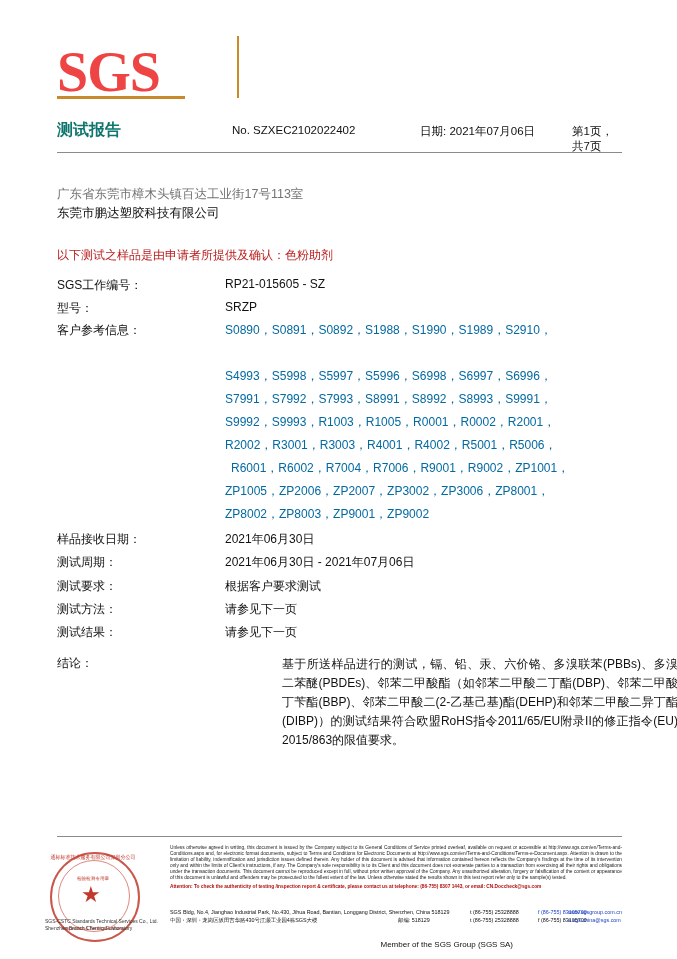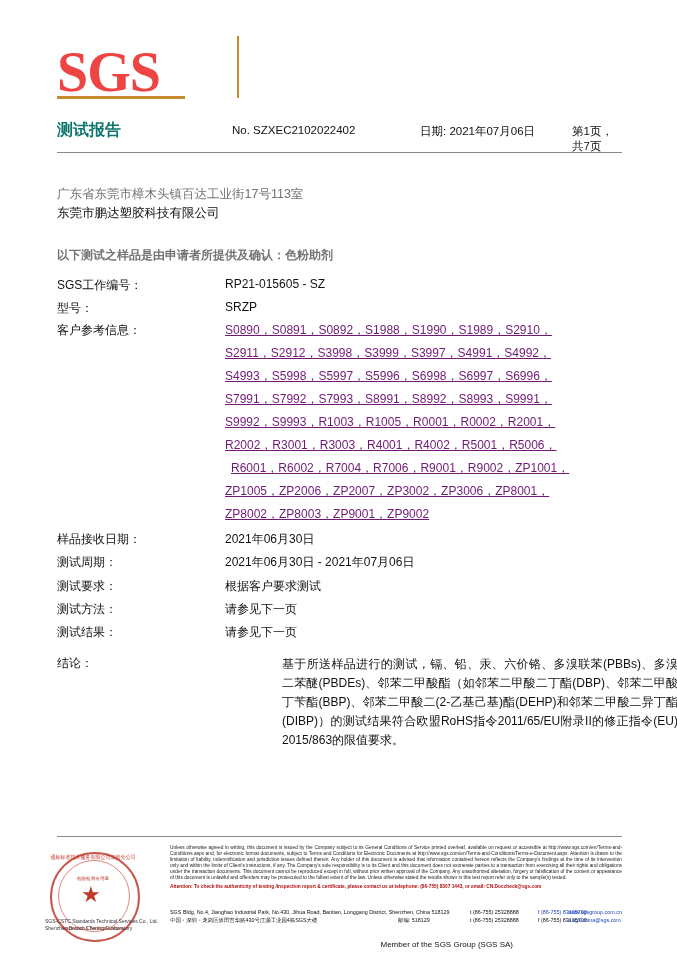--- a/index.html
+++ b/index.html
@@ -121,22 +121,21 @@
     font-size: 12.5px;
     color: #737373;
   }
 
   
   .sample-statement {
     position: absolute;
     left: 57px;
     top: 247px;
     font-size: 12px;
-    color: #737373;
-    font-weight: bold;
+    color: #b91c1c;
   }
 
   
   .field {
     position: absolute;
     left: 57px;
     font-size: 12px;
     color: #111;
   }
   .field .lbl {
@@ -148,23 +147,22 @@
   .field .val {
     position: absolute;
     left: 168px;
     top: 0;
     white-space: nowrap;
   }
   .val-block {
     position: absolute;
     left: 225px;
     font-size: 12px;
-    color: #701a75;
+    color: #0369a1;
     white-space: nowrap;
-    text-decoration: underline;
   }
   .concl-val {
     position: absolute;
     left: 225px;
     top: 0;
     width: 396px;
     font-size: 12px;
     line-height: 19px;
     color: #111;
     text-align: justify;
@@ -328,21 +326,20 @@
   </div>
   <div class="field" style="top:300px;">
     <span class="lbl">型号：</span>
     <span class="val">SRZP</span>
   </div>
   <div class="field" style="top:322px;">
     <span class="lbl">客户参考信息：</span>
   </div>
 
   <div class="val-block" style="top:322px;">S0890，S0891，S0892，S1988，S1990，S1989，S2910，</div>
-  <div class="val-block" style="top:345px;">S2911，S2912，S3998，S3999，S3997，S4991，S4992，</div>
   <div class="val-block" style="top:368px;">S4993，S5998，S5997，S5996，S6998，S6997，S6996，</div>
   <div class="val-block" style="top:391px;">S7991，S7992，S7993，S8991，S8992，S8993，S9991，</div>
   <div class="val-block" style="top:414px;">S9992，S9993，R1003，R1005，R0001，R0002，R2001，</div>
   <div class="val-block" style="top:437px;">R2002，R3001，R3003，R4001，R4002，R5001，R5006，</div>
   <div class="val-block" style="top:460px;margin-left:6px;">R6001，R6002，R7004，R7006，R9001，R9002，ZP1001，</div>
   <div class="val-block" style="top:483px;">ZP1005，ZP2006，ZP2007，ZP3002，ZP3006，ZP8001，</div>
   <div class="val-block" style="top:506px;">ZP8002，ZP8003，ZP9001，ZP9002</div>
 
   <div class="field" style="top:531px;">
     <span class="lbl">样品接收日期：</span>

